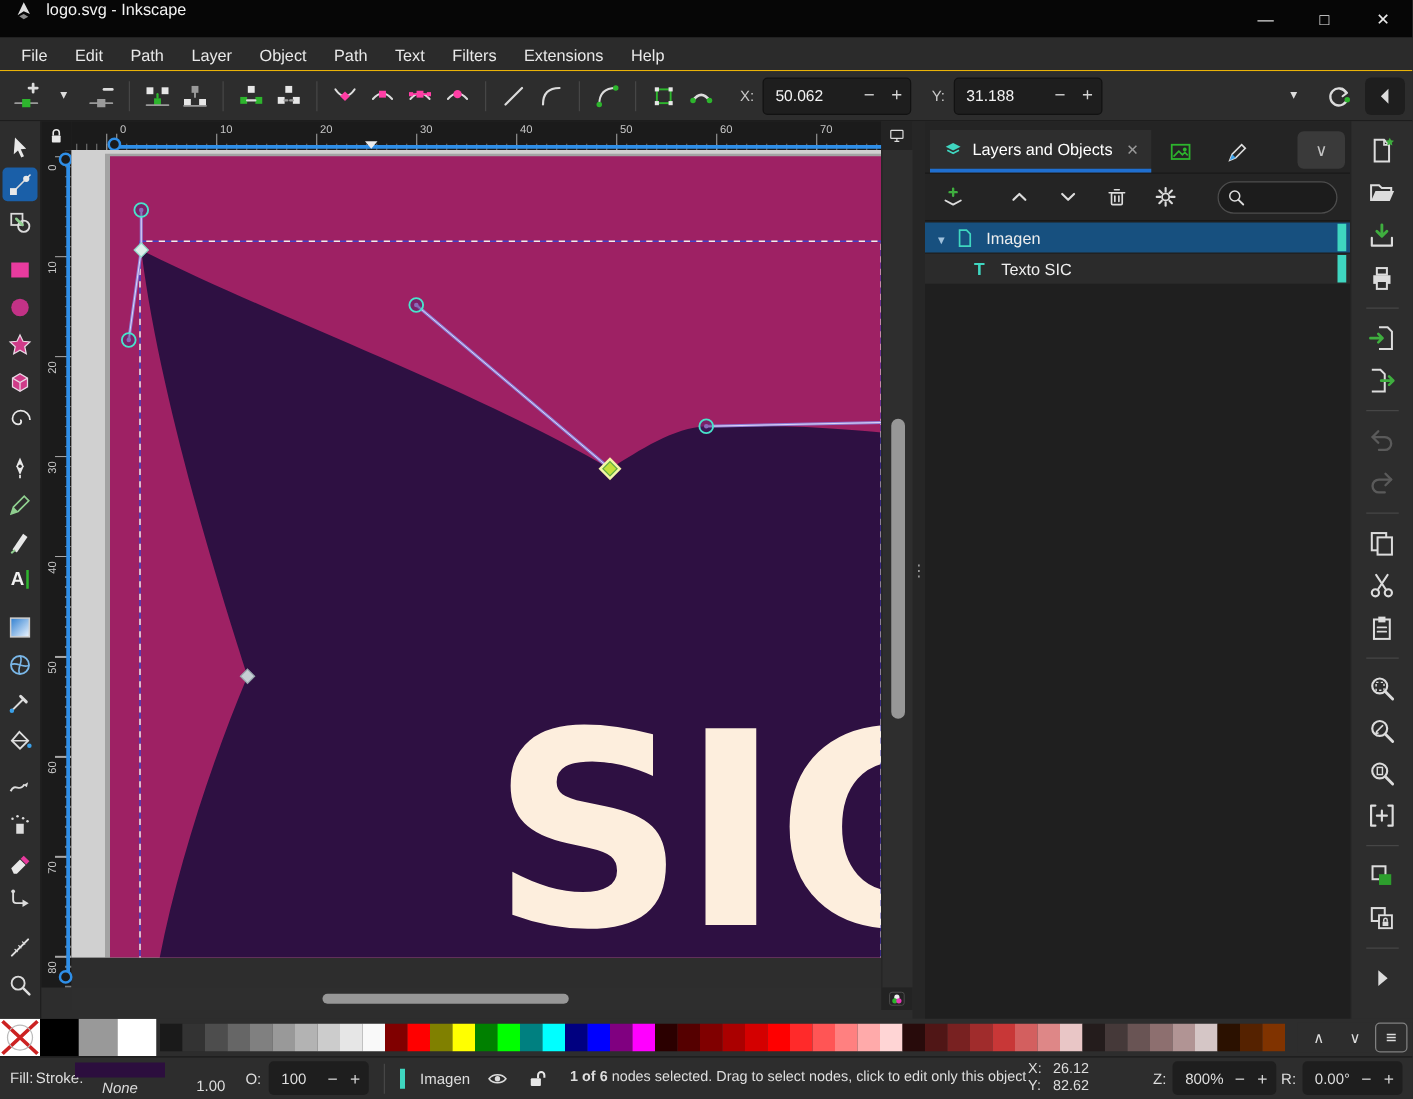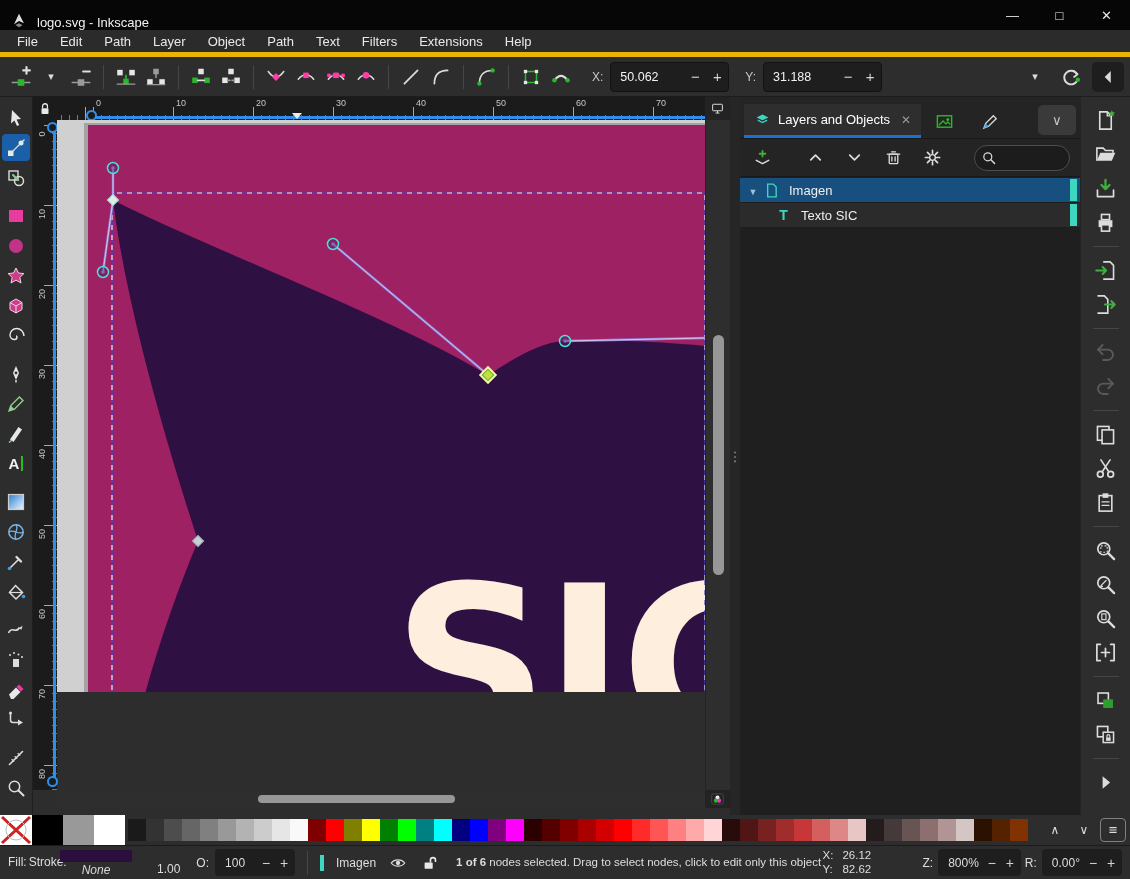--- a/index.html
+++ b/index.html
@@ -3,28 +3,28 @@
 <meta charset="utf-8">
 <style>
   html,body{margin:0;padding:0}
   body{width:1130px;height:879px;overflow:hidden;background:#2d2d2d;
        font-family:"Liberation Sans",sans-serif;color:#e6e6e6;position:relative;user-select:none}
   .g{font-size:12px;color:#dcdcdc;line-height:1}
   svg{display:block}
   button{cursor:pointer}
 
   
-  #titlebar{position:absolute;left:0;top:0;width:1130px;height:30px;background:#060606;display:flex;align-items:flex-end}
+  #titlebar{position:absolute;left:0;top:0;width:1130px;height:30px;background:#060606;display:flex;align-items:flex-start}
   #titlebar .ticon{width:18px;height:18px;margin:0 9px 0 10px}
   #title-text{font-size:13px;color:#f2f2f2}
   #win-controls{margin-left:auto;display:flex;height:100%}
   .win-btn{width:47px;height:100%;display:flex;align-items:center;justify-content:center;
            font-size:13px;color:#e8e8e8;background:none;border:0}
   #menubar{position:absolute;left:0;top:30px;width:1130px;height:27px;background:#2b2b2b;
-           border-bottom:5px solid #eab308;display:flex;align-items:flex-start;padding-left:6px;box-sizing:border-box}
+           border-bottom:1px solid #eab308;display:flex;align-items:flex-end;padding-left:6px;box-sizing:border-box}
   .menu-item{padding:4px 11px;font-size:13px;color:#e9e9e9}
 
   
   #toolbar{position:absolute;left:0;top:57px;width:1130px;height:40px;background:#2d2d2d;
            border-bottom:1px solid #1d1d1d;display:flex;align-items:center;padding:0 6px;box-sizing:border-box}
   #tb-left{display:flex;align-items:center}
   .tbtn{width:30px;height:30px;display:flex;align-items:center;justify-content:center;background:none;border:0;padding:2px}
   .tbtn svg{width:22px;height:22px}
   .tbtn .g{font-size:11px}
   .vsep{width:1px;height:24px;background:#464646;margin:0 7px}
@@ -64,21 +64,21 @@
   #display-btn{position:absolute;left:705px;top:97px;width:25px;height:23px;background:#232323;
                display:flex;align-items:center;justify-content:center;border:0}
   #display-btn svg{width:17px;height:17px}
   #vruler{position:absolute;left:33px;top:120px;width:24px;height:670px;background:#1b1b1b;
     background-image:repeating-linear-gradient(180deg,#a8a8a8 0 1px,transparent 1px 80px),
                      repeating-linear-gradient(180deg,#7a7a7a 0 1px,transparent 1px 8px);
     background-size:13px auto,5px auto;background-repeat:repeat-y;background-position:100% 5px,100% 5px}
   .vnum{position:absolute;left:-1px;width:20px;text-align:center;font-size:9px;color:#c6c6c6;transform:rotate(-90deg)}
   #vruler .pageline{position:absolute;right:1px;top:5px;height:656px;width:3px;background:#2f8fe8}
   #vruler .pagedot{position:absolute;right:-1px;width:7px;height:7px;border:2px solid #2f8fe8;border-radius:50%;background:#1b1b1b}
-  #canvas{position:absolute;left:57px;top:120px;width:648px;height:572px;background:#737373;overflow:hidden}
+  #canvas{position:absolute;left:57px;top:120px;width:648px;height:646px;background:#737373;overflow:hidden}
   #vscroll{position:absolute;left:705px;top:120px;width:25px;height:670px;background:#2e2e2e;border-left:1px solid #242424}
   #vscroll .thumb{position:absolute;left:7px;top:215px;width:11px;height:240px;background:#979797;border-radius:6px}
   #hscroll{position:absolute;left:57px;top:790px;width:648px;height:18px;background:#2e2e2e}
   #hscroll .thumb{position:absolute;left:201px;top:5px;width:197px;height:8px;background:#979797;border-radius:4px}
   #cm-corner{position:absolute;left:705px;top:790px;width:25px;height:18px;background:#232323;
              display:flex;align-items:center;justify-content:center;border:0}
   #cm-corner svg{width:16px;height:14px}
   #gutter{position:absolute;left:730px;top:97px;width:10px;height:718px;background:#262626;
           display:flex;align-items:center;justify-content:center;cursor:col-resize}
   #gutter .dots{color:#9a9a9a;font-size:13px}

